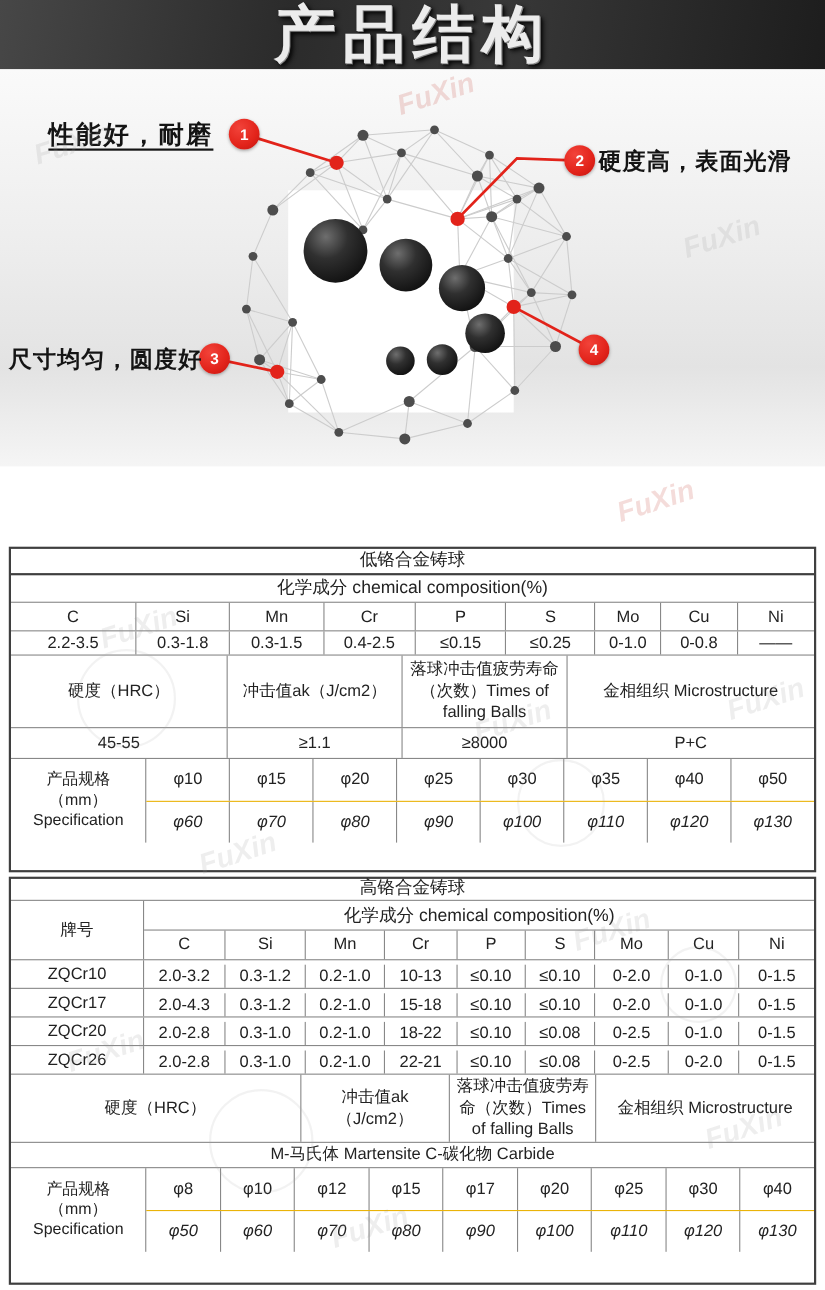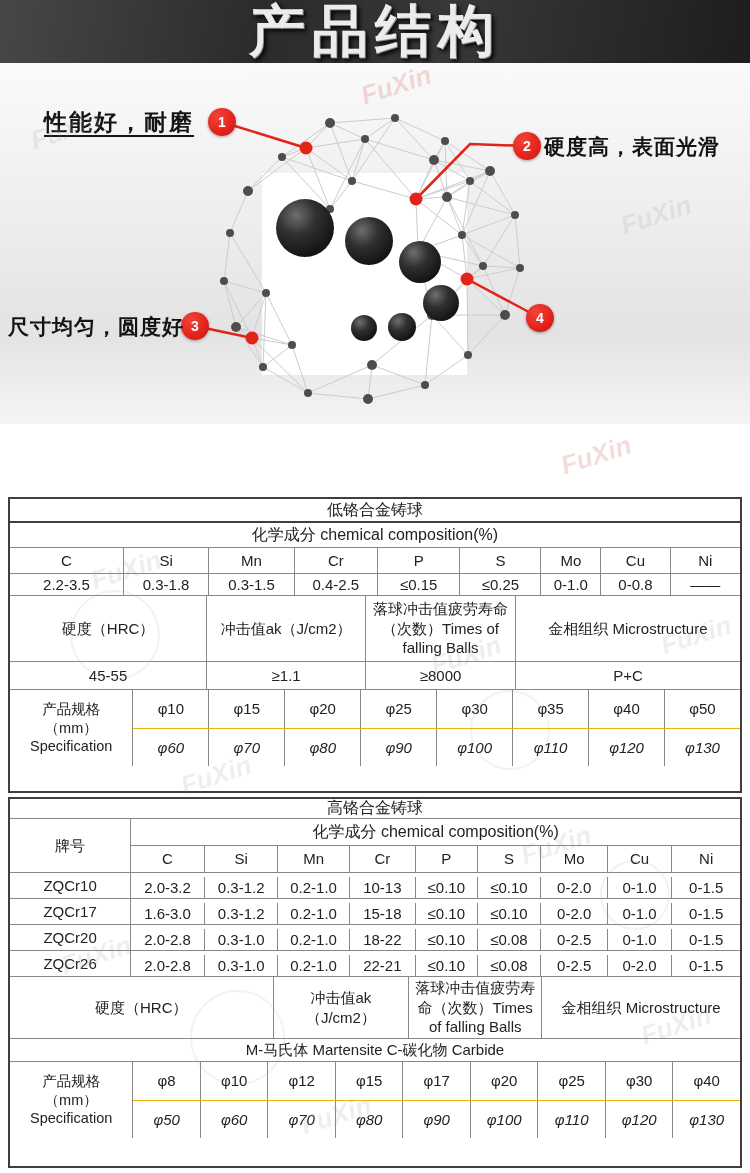--- a/index.html
+++ b/index.html
@@ -381,21 +381,21 @@
         <div class="td e5">≤0.10</div>
         <div class="td e6">≤0.10</div>
         <div class="td e7">0-2.0</div>
         <div class="td e8">0-1.0</div>
         <div class="td e9">0-1.5</div>
       </div>
     </div>
     <div class="tr" style="height:26px">
       <div class="td g">ZQCr17</div>
       <div class="inner">
-        <div class="td e1">1.6-3.0</div>
+        <div class="td e1">2.0-4.3</div>
         <div class="td e2">0.3-1.2</div>
         <div class="td e3">0.2-1.0</div>
         <div class="td e4">15-18</div>
         <div class="td e5">≤0.10</div>
         <div class="td e6">≤0.10</div>
         <div class="td e7">0-2.0</div>
         <div class="td e8">0-1.0</div>
         <div class="td e9">0-1.5</div>
       </div>
     </div>

